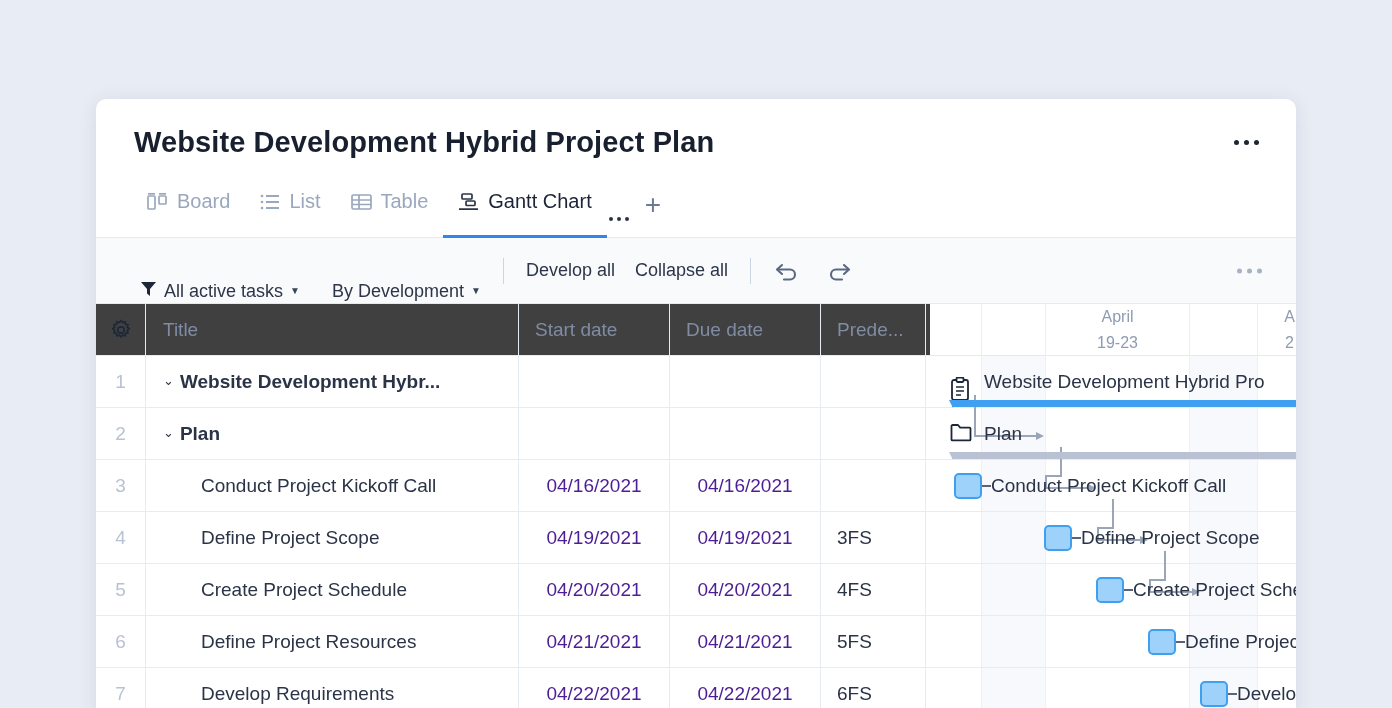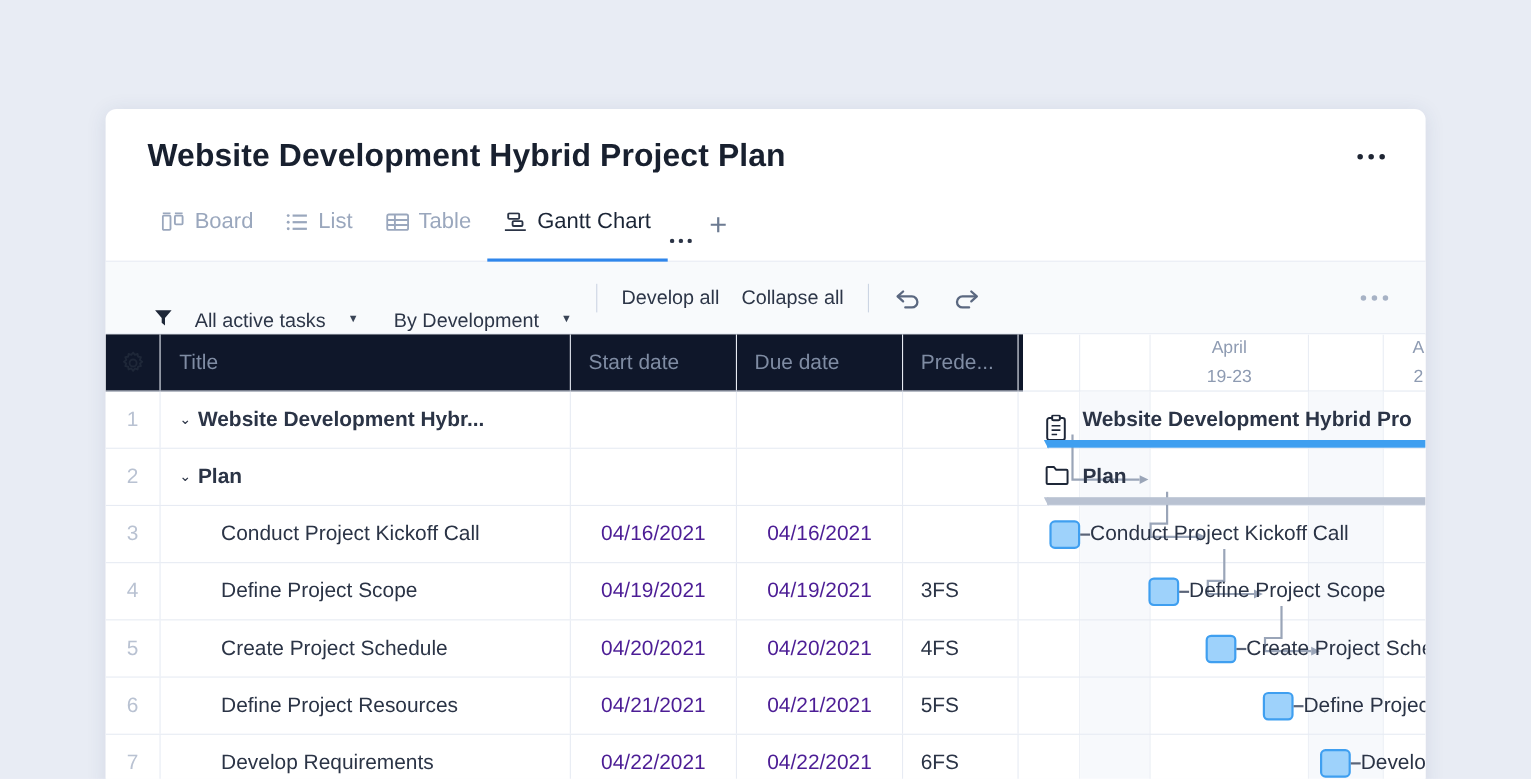--- a/index.html
+++ b/index.html
@@ -78,21 +78,21 @@
   
   .toolbar {
     position: relative;
     height: 66px;
     background: #f8fafc;
     border-bottom: 1px solid #e4e9f2;
     display: flex; align-items: center;
     padding-left: 34px;
   }
   .tb-item {
-    display: flex; align-items: center; gap: 20px;
+    display: flex; align-items: center; gap: 7px;
     font-size: 18px; color: #2d3648; cursor: pointer;
     padding: 0 10px; white-space: nowrap; margin-top: 41px;
   }
   .caret { font-size: 10px; color: #3a4456; line-height: 1; }
   .tb-sep { width: 1px; height: 26px; background: #ccd5e3; margin: 0 12px; }
   .tb-plain {
     font-size: 18px; color: #2d3648; cursor: pointer;
     padding: 0 10px; white-space: nowrap;
   }
   .tb-icon { padding: 0 12px; cursor: pointer; display: flex; align-items: center; }
@@ -102,21 +102,21 @@
     padding: 8px;
   }
   .tb-dots i { width: 5px; height: 5px; border-radius: 50%; background: #a7b2c5; display: block; }
 
   
   .body { position: relative; height: 414px; display: flex; }
 
   
   .grid { width: 834px; flex: 0 0 834px; position: relative; background: #fff; }
   .grow { display: flex; height: 52px; border-bottom: 1px solid #e7ebf3; }
-  .grow.head { height: 52px; background: #0f172a; }
+  .grow.head { height: 52px; background: #404040; }
   .c-gear { width: 50px; flex: 0 0 50px; display: flex; align-items: center; justify-content: center; border-right: 1px solid #e7ebf3; }
   .c-num  { width: 50px; flex: 0 0 50px; display: flex; align-items: center; justify-content: center;
             border-right: 1px solid #e7ebf3; color: #b9c2d2; font-size: 19px; }
   .c-title{ width: 373px; flex: 0 0 373px; display: flex; align-items: center;
             border-right: 1px solid #e7ebf3; padding-left: 17px; font-size: 19px; color: #2b3446; }
   .c-date { width: 151px; flex: 0 0 151px; display: flex; align-items: center; justify-content: center;
             border-right: 1px solid #e7ebf3; font-size: 19px; color: #4c1d95; }
   .c-pred { width: 105px; flex: 0 0 105px; display: flex; align-items: center;
             border-right: 1px solid #e7ebf3; padding-left: 16px; font-size: 19px; color: #2b3446; }
   .grow.head .c-title, .grow.head .c-date, .grow.head .c-pred { color: #7f8ca3; font-size: 19px; }
@@ -142,21 +142,21 @@
     border-right: 1px solid #edf0f6;
   }
   .g-col.alt { background: #f7f9fc; }
   .g-rowline { position: absolute; left: 0; right: 0; height: 1px; background: #e7ebf3; }
 
   .g-task { position: absolute; left: 0; right: 0; height: 52px; }
   .g-label {
     position: absolute; top: 50%; transform: translateY(-50%);
     font-size: 19px; color: #2b3446; white-space: nowrap;
   }
-  .g-label.bold { font-weight: 700; }
+  .g-label.bold { font-weight: 400; }
   .g-box {
     position: absolute; top: 50%; transform: translateY(-50%);
     width: 28px; height: 26px; border-radius: 5px;
     background: #9ed2fb; border: 2px solid #3f9ff0;
   }
   .g-stub { position: absolute; top: 50%; width: 9px; height: 2px; background: #5a6478; transform: translateY(-50%); }
   .g-sum-bar {
     position: absolute; height: 7px; background: #3f9ff0;
   }
   .g-sum-bar.grey { background: #b9c2d2; }

